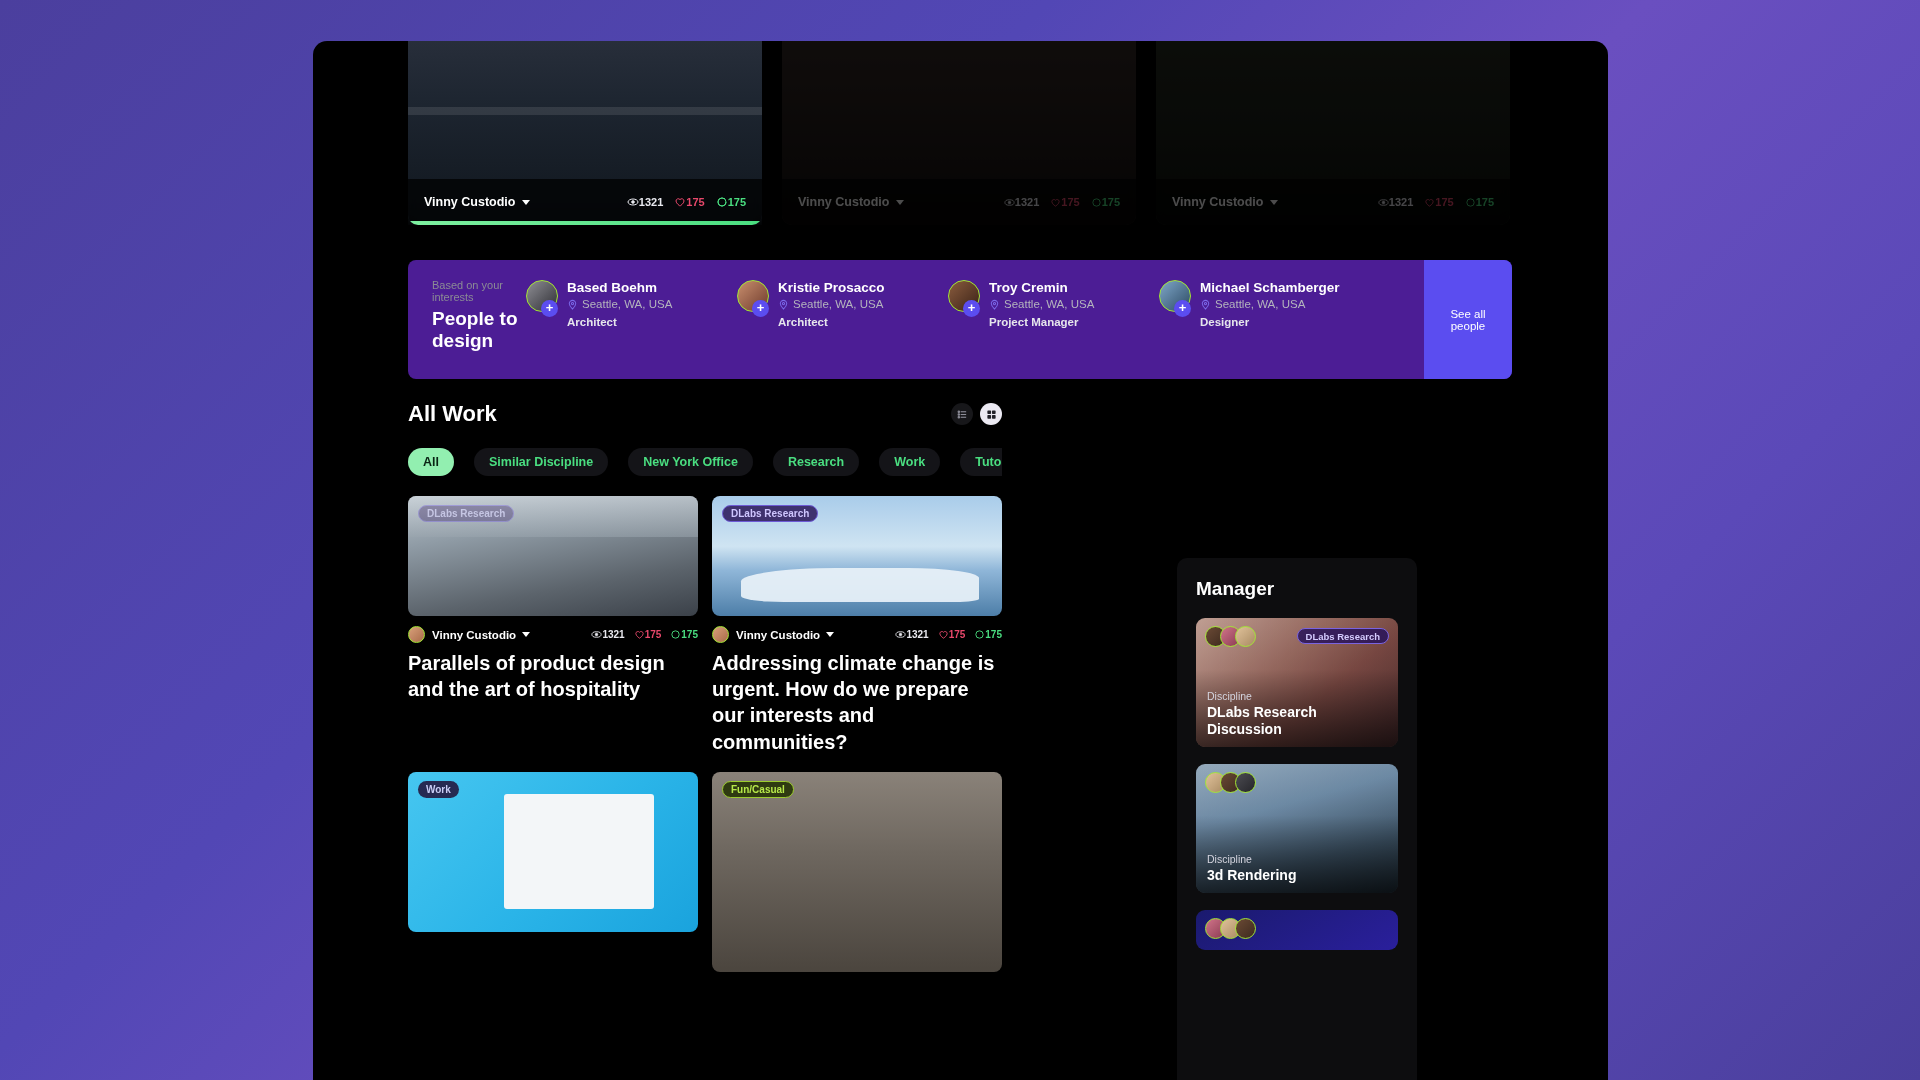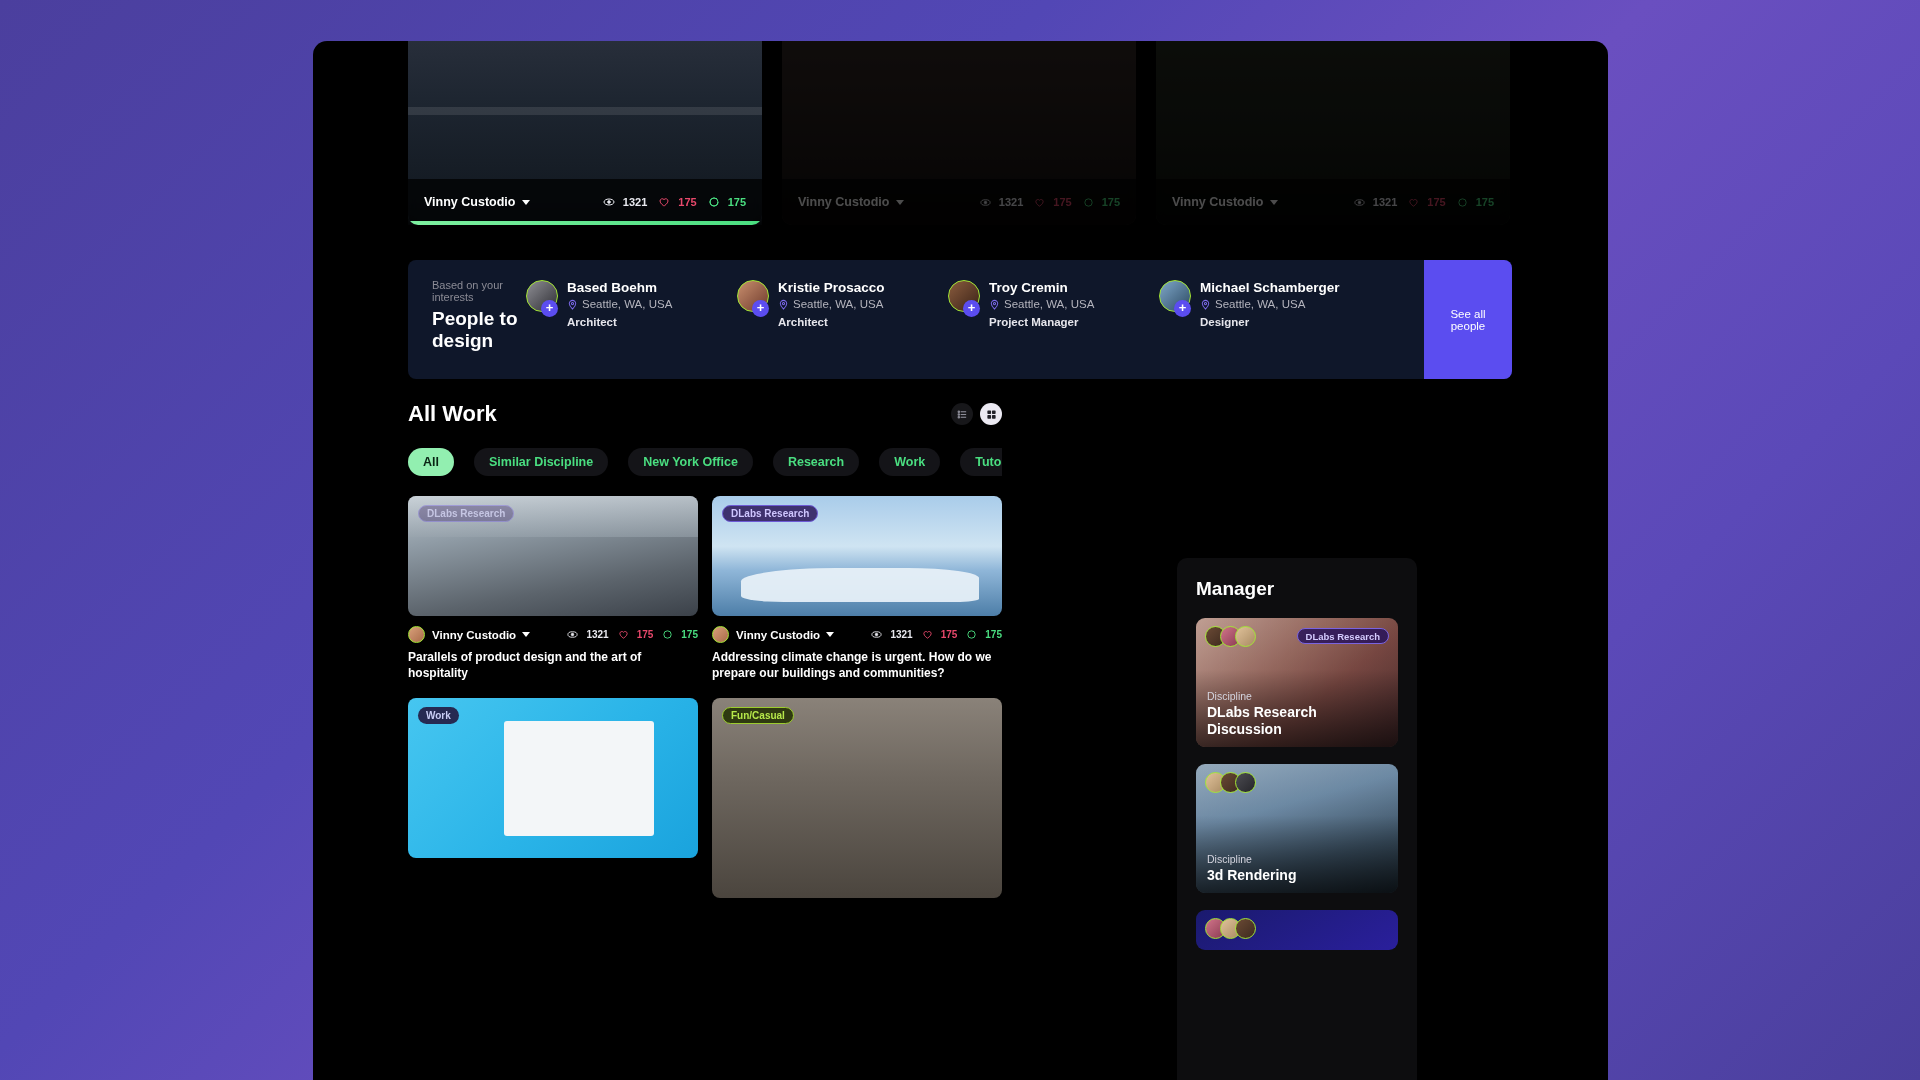--- a/index.html
+++ b/index.html
@@ -31,29 +31,29 @@
   .ph-c{ background:linear-gradient(180deg,#2a3024 0%,#1a1f17 60%,#0d100b 100%); }
   .cc-bar{
     position:absolute; left:0; right:0; bottom:0; height:46px;
     background:rgba(0,0,0,.72);
     display:flex; align-items:center; justify-content:space-between; padding:0 16px;
     backdrop-filter:blur(4px);
   }
   .cc-author{ display:flex; align-items:center; gap:5px; color:#fff; font-size:12.5px; font-weight:700; }
   .caret{ width:0;height:0;border-left:4px solid transparent;border-right:4px solid transparent;border-top:5px solid #fff; margin-left:2px;}
   .stats{ display:flex; align-items:center; gap:11px; font-size:11px; font-weight:700; }
-  .stat{ display:flex; align-items:center; gap:8px; }
+  .stat{ display:flex; align-items:center; gap:0; }
   .stat.views{ color:#e9e9ef; } .stat.likes{ color:#e8486b; } .stat.comments{ color:#4ade80; }
   .cc-progress{ position:absolute; left:0; bottom:0; height:4px; width:100%;
      background:linear-gradient(90deg,#7ef0a0,#4ade80); }
 
   
   #people{
     position:absolute; left:95px; top:219px; width:1104px; height:119px;
-    background:#0f172a; border-radius:8px; display:flex; align-items:stretch; overflow:hidden;
+    background:#4c1d95; border-radius:8px; display:flex; align-items:stretch; overflow:hidden;
   }
   .p-head{ padding:19px 0 0 24px; width:118px; flex:0 0 118px; }
   .p-kicker{ color:#8b8b95; font-size:11px; margin-bottom:5px; }
   .p-title{ color:#fff; font-size:19px; font-weight:700; line-height:1.16; }
   .p-list{ flex:1; display:flex; align-items:flex-start; padding-top:20px; gap:6px; }
   .person{ display:flex; gap:9px; width:205px; }
   .p-av-wrap{ position:relative; flex:0 0 32px; }
   .p-av{ width:32px;height:32px;border-radius:50%; border:1.6px solid #a3e635; overflow:hidden; }
   .p-plus{ position:absolute; left:15px; top:20px; width:17px;height:17px;border-radius:50%;
      background:#5b4df0; color:#fff; font-size:13px; line-height:16px; text-align:center; font-weight:700;}
@@ -93,21 +93,21 @@
   .img-bear:after{content:"";position:absolute;left:10%;right:8%;bottom:12%;height:28%;background:#e9f2f8;border-radius:40% 30% 10% 18%;opacity:.92;}
   .img-chart{ background:linear-gradient(135deg,#46c6f0 0%,#2ab4e8 55%,#1aa3dd 100%); }
   .img-chart:after{content:"";position:absolute;left:33%;top:14%;width:52%;height:72%;background:#f3f6f8;border-radius:3px;}
   .img-guitar{ background:linear-gradient(180deg,#8a8279 0%,#6e675f 40%,#4b453e 100%); }
   .p-meta{ display:flex; align-items:center; justify-content:space-between; margin:10px 0 7px; }
   .p-meta-left{ display:flex; align-items:center; gap:7px; }
   .p-meta-av{ width:17px;height:17px;border-radius:50%;border:1.4px solid #a3e635;
      background:linear-gradient(135deg,#d9a07a,#a86b4a); }
   .p-meta-name{ color:#fff; font-size:11.5px; font-weight:700; display:flex; align-items:center; gap:4px; }
   .p-meta .stats{ font-size:10px; gap:9px; }
-  .p-text{ color:#fff; font-size:12px; font-weight:700; line-height:1.31; }
+  .p-text{ color:#fff; font-size:20px; font-weight:700; line-height:1.31; }
 
   
   #subjects{
     position:absolute; left:864px; top:517px; width:240px; height:522px;
     background:#0d0d0f; border-radius:10px 10px 0 0; padding:20px 19px 0;
   }
   #subjects-title{ color:#fff; font-size:19px; font-weight:700; margin-bottom:18px; }
   .subj{ position:relative; width:202px; height:129px; border-radius:9px; overflow:hidden; margin-bottom:17px; }
   .subj-bg{ position:absolute; inset:0; }
   .sb-disc{ background:linear-gradient(140deg,#caa79b 0%,#9c6d63 38%,#7c4a44 62%,#45282a 100%); }
@@ -416,21 +416,21 @@
               <span>175</span>
                 </span>
             <span class="stat comments">
               <svg width="11" height="11" viewBox="0 0 24 24" fill="none" stroke="#4ade80" stroke-width="2">
                     <circle cx="12" cy="12" r="8"></circle>
                   </svg>
               <span>175</span>
                 </span>
           </div>
         </div>
-        <div class="p-text">Addressing climate change is urgent. How do we prepare our buildings and communities?</div>
+        <div class="p-text">Addressing climate change is urgent. How do we prepare our interests and communities?</div>
       </div>
     </div>
 
     <div class="post-row">
       <div class="post">
         <div class="p-img img-chart" style="height:160px">
           <div class="badge work">Work</div>
         </div>
       </div>
       <div class="post">

